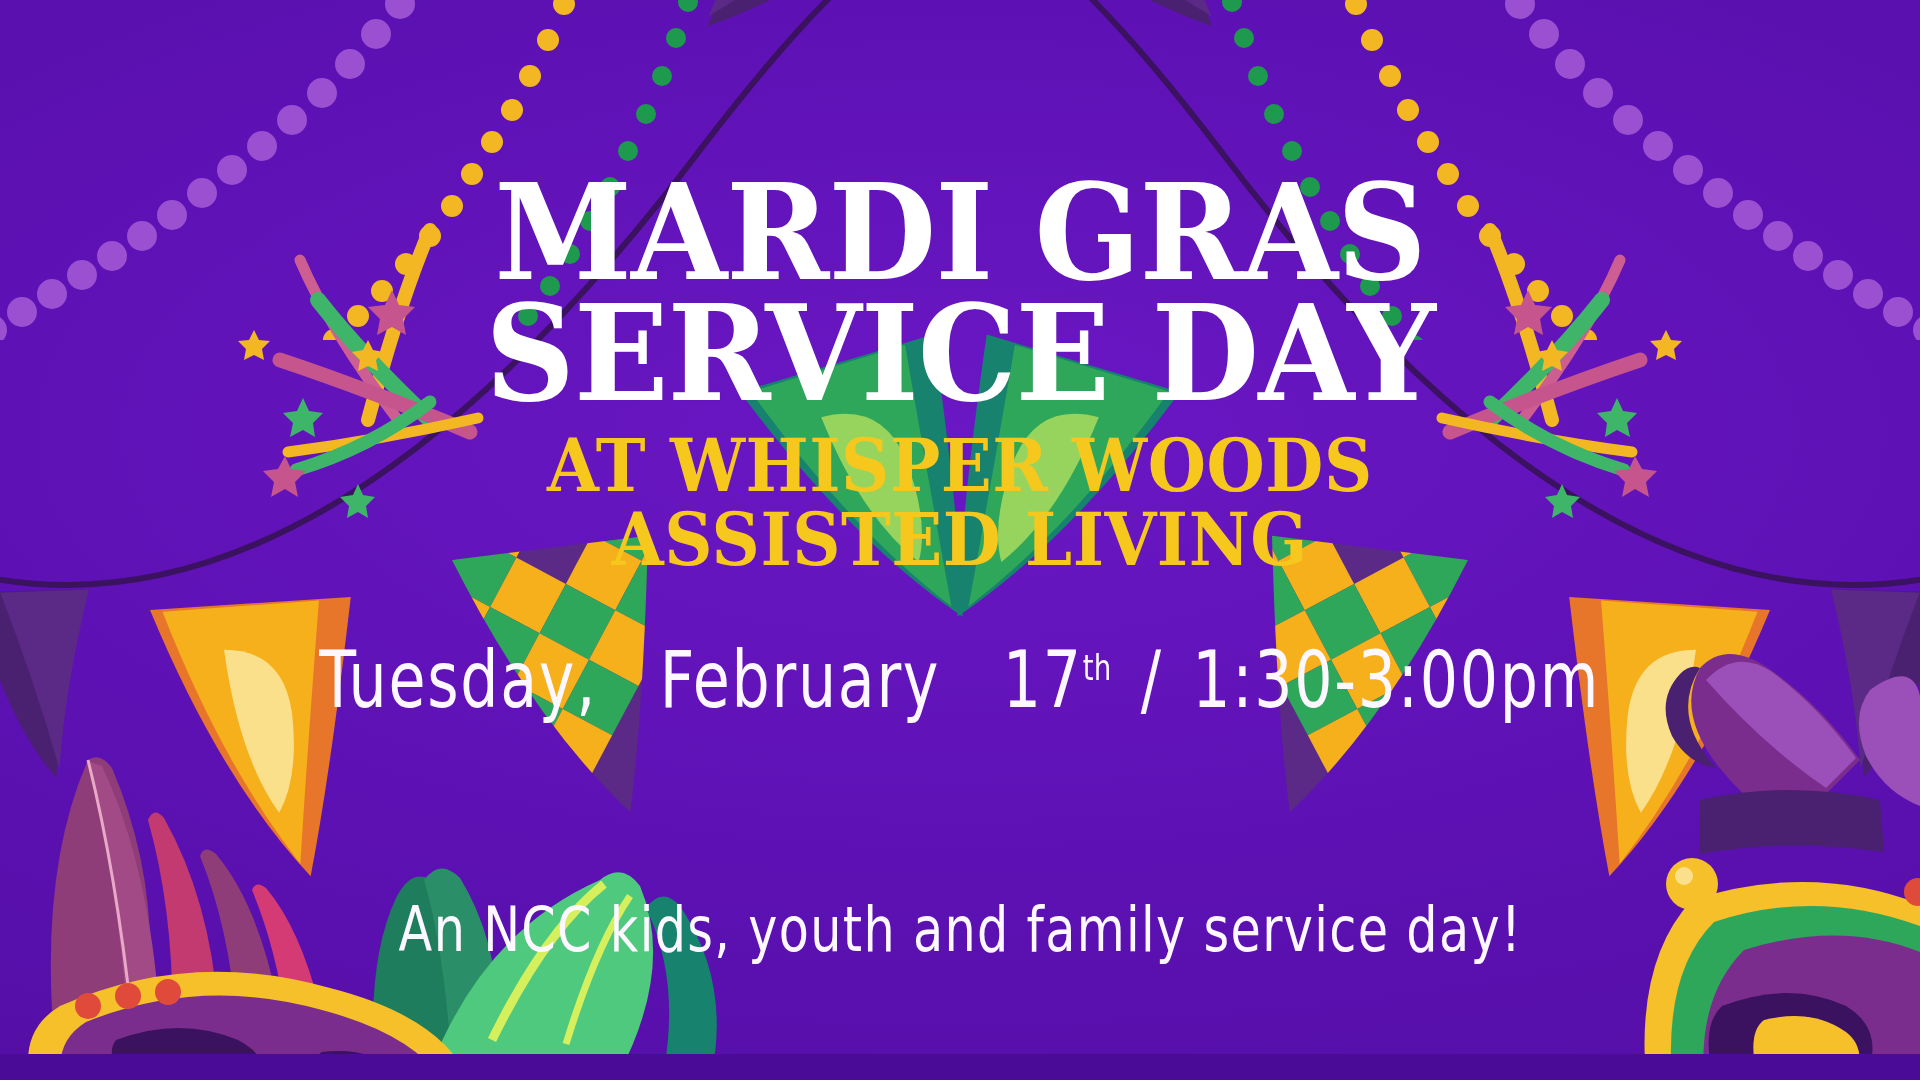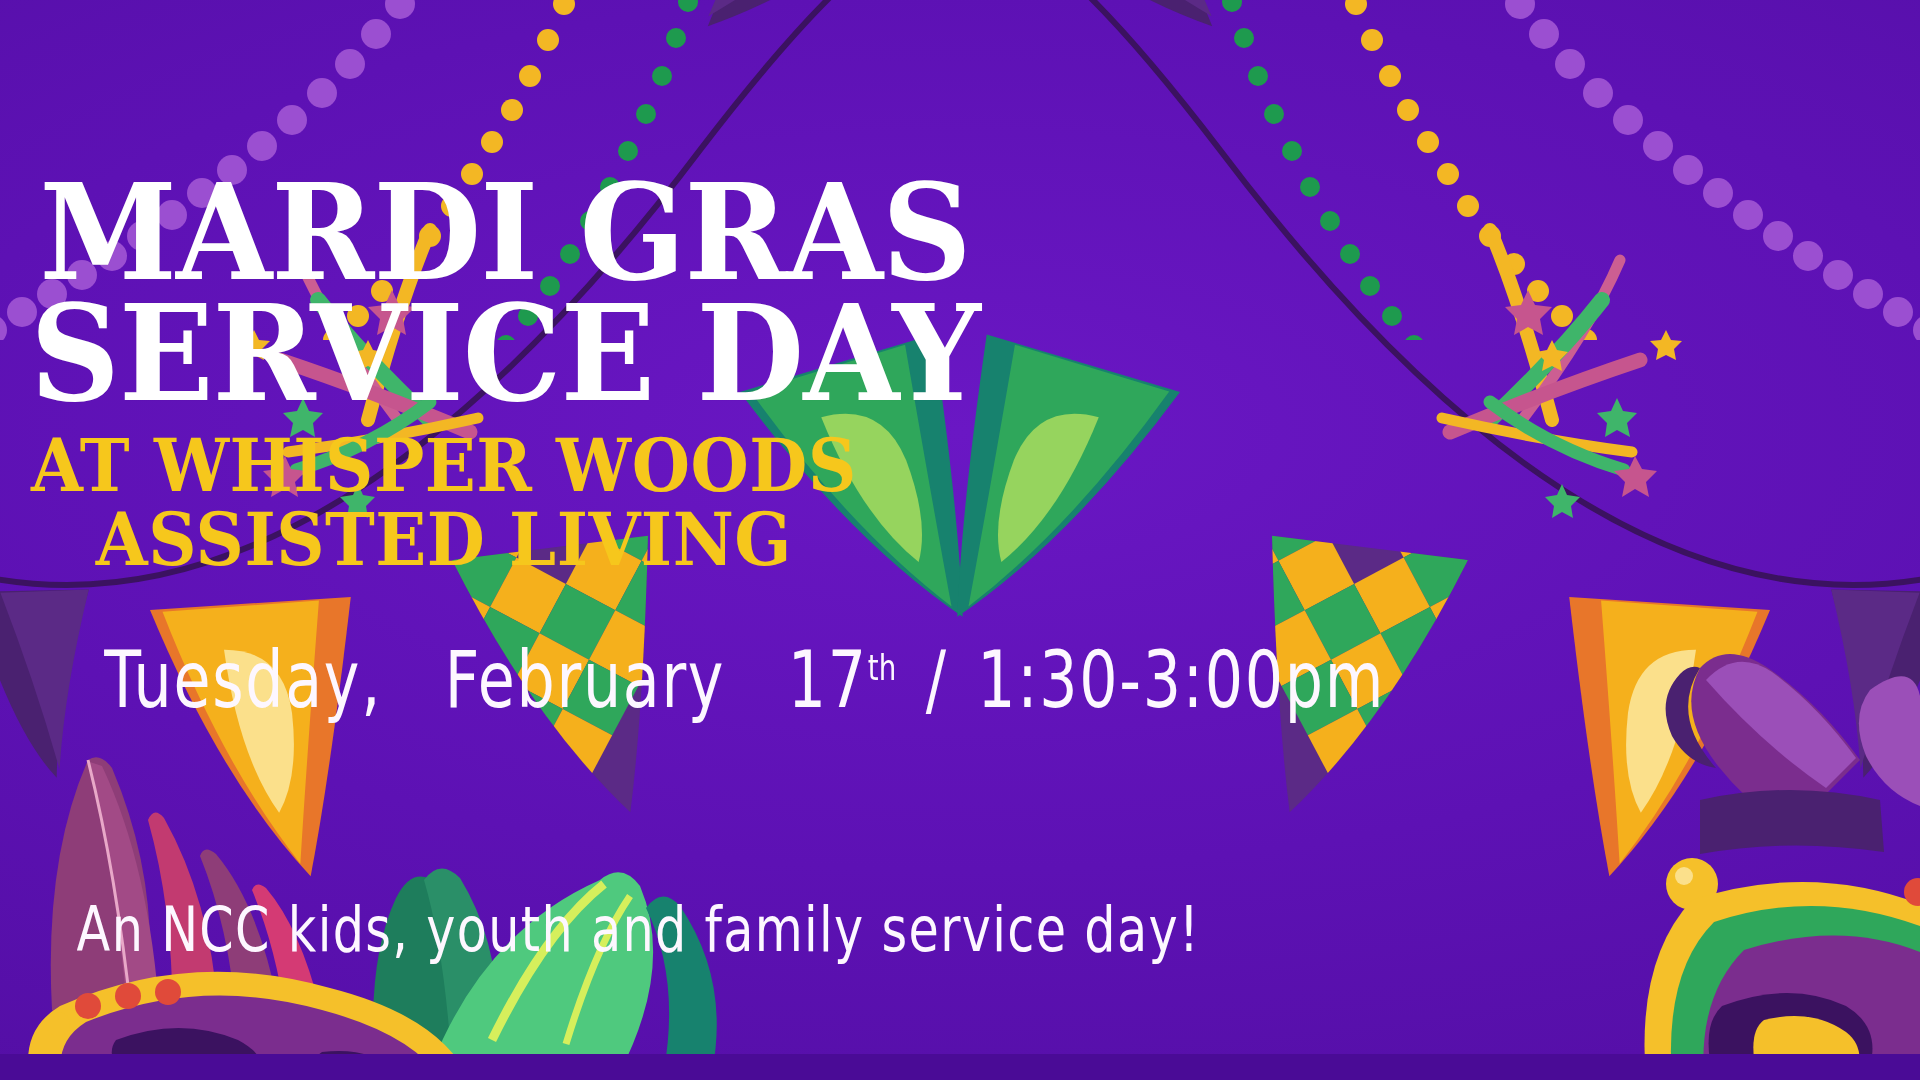--- a/index.html
+++ b/index.html
@@ -16,21 +16,21 @@
   .bottom-strip{
     position:absolute;left:0;right:0;bottom:0;height:26px;
     background:#4a0b96;
   }
   
   .layer{position:absolute;top:0;left:0;width:1920px;height:1080px;pointer-events:none;}
 
   
   .content{
     position:absolute;left:0;right:0;top:0;
-    display:flex;flex-direction:column;align-items:flex-start;
+    display:flex;flex-direction:column;align-items:center;
     z-index:30;
   }
   .title{
     font-family:"DejaVu Serif", serif;
     font-weight:bold;
     color:#ffffff;
     font-size:132px;
     line-height:.92;
     letter-spacing:-1px;
     text-align:center;

